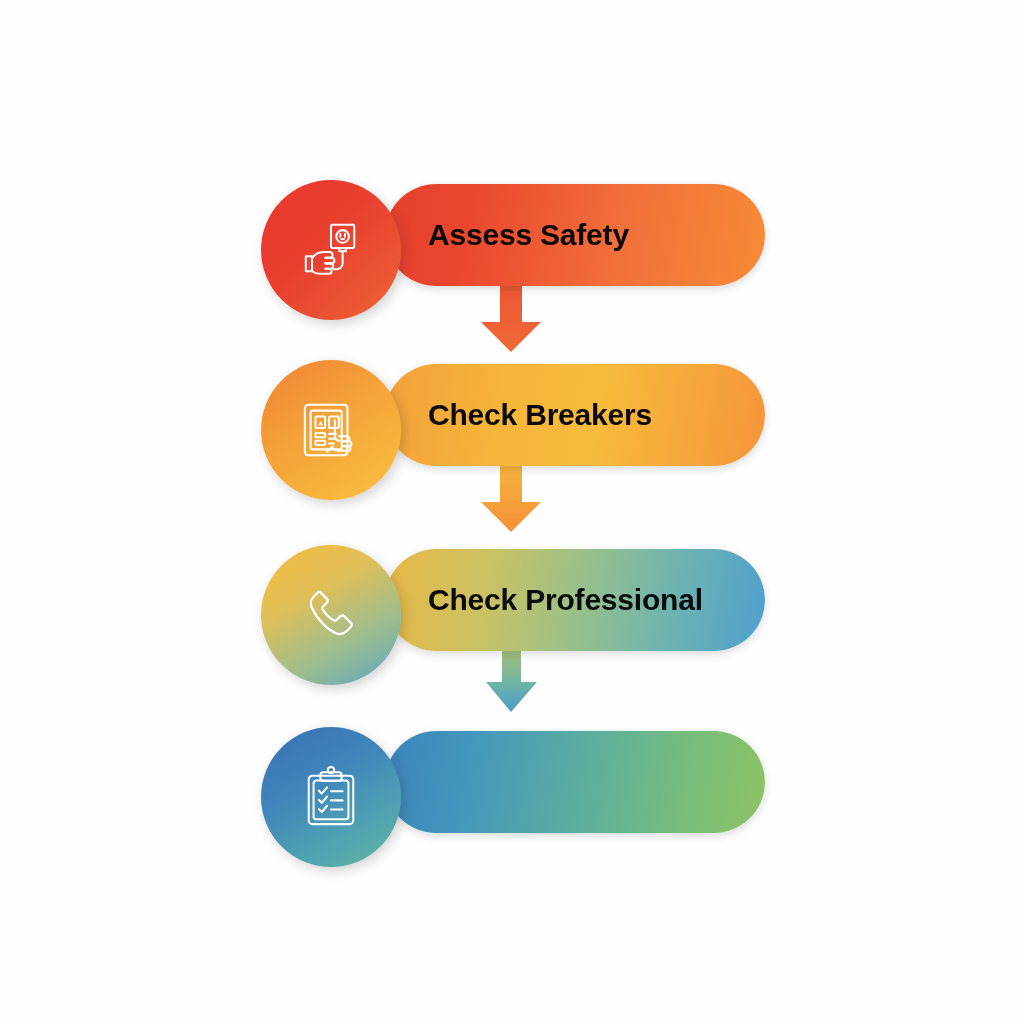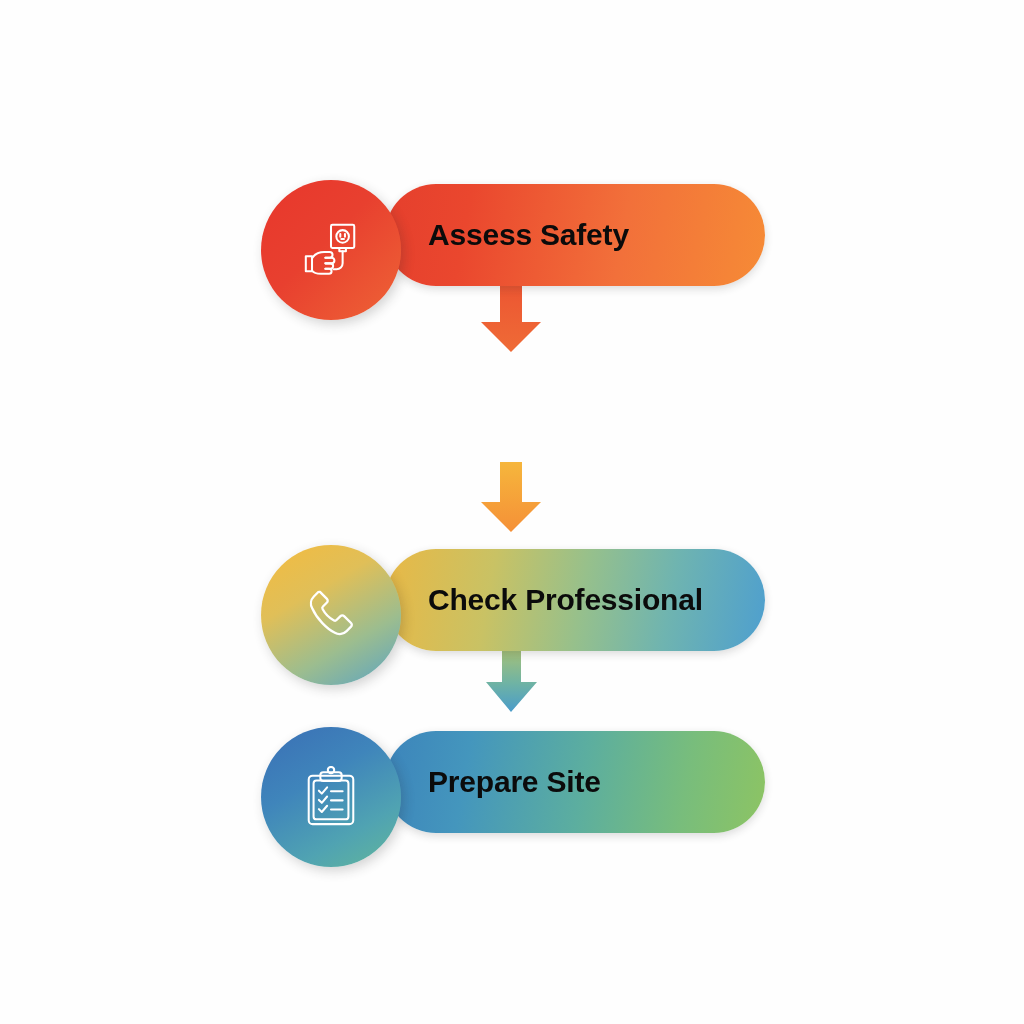--- a/index.html
+++ b/index.html
@@ -149,20 +149,42 @@
         <path d="M6 38.5 h6.4 v15.5 H6 Z"></path>
         <path d="M12.4 40.6 c2.6 -4.4 7.6 -6.6 12.6 -6.6 h5.6 a3 3 0 0 1 0 6 h-4.4"></path>
         <path d="M26.2 40 h6.4 a2.9 2.9 0 0 1 0 5.8 h-6.4"></path>
         <path d="M26.2 45.8 h5.2 a2.8 2.8 0 0 1 0 5.6 h-5.2"></path>
         <path d="M26.2 51.4 h3.8 a2.6 2.6 0 0 1 0 5.2 h-8.6 c-4.2 0 -7.6 -1.4 -9 -3.4"></path>
       </svg>
     </div>
     <div class="step-label">Assess Safety</div>
   </div>
 
+  <div class="step-row" id="row-2">
+    <div class="step-pill"></div>
+    <div class="step-circle">
+
+      <svg viewBox="0 0 64 64" fill="none" stroke="#ffffff" stroke-width="2.1" stroke-linecap="round" stroke-linejoin="round">
+        <rect x="5" y="6" width="44" height="52" rx="3.5"></rect>
+        <rect x="11" y="12" width="32" height="40" rx="2"></rect>
+        <rect x="16" y="18" width="10" height="12" rx="1.2"></rect>
+        <rect x="30" y="18" width="10" height="12" rx="1.2"></rect>
+        <path d="M19 27 l2.4 -4 l2.4 4 Z" fill="#ffffff" stroke="none"></path>
+        <rect x="16" y="35" width="10" height="4.5" rx="1"></rect>
+        <rect x="16" y="43" width="10" height="4.5" rx="1"></rect>
+        <path d="M30 36 h7 M30 41 h7 M30 46 h5"></path>
+        <path d="M36 22 v16.5 a4.6 4.6 0 0 0 4.6 4.6"></path>
+        <path d="M40 38.5 h8.4 a2.6 2.6 0 0 1 0 5.2 h-4"></path>
+        <path d="M44 43.7 h6.6 a2.5 2.5 0 0 1 0 5 h-6"></path>
+        <path d="M44.6 48.7 h5 a2.4 2.4 0 0 1 0 4.8 h-9.2 c-3 0 -5.4 -1.2 -7 -3"></path>
+        <path d="M33.5 49 l-5.5 5.5"></path>
+      </svg>
+    </div>
+    <div class="step-label">Check Breakers</div>
+  </div>
 
   <div class="step-row" id="row-3">
     <div class="step-pill"></div>
     <div class="step-circle">
 
       <svg viewBox="0 0 64 64" fill="none" stroke="#ffffff" stroke-width="2.4" stroke-linecap="round" stroke-linejoin="round">
         <path d="M20.6 8.2 L27.8 15.4 a2.6 2.6 0 0 1 0 3.7 l-4.1 4.1
                  a2.2 2.2 0 0 0 -0.4 2.6
                  c2.6 5 6.8 9.2 11.8 11.8
                  a2.2 2.2 0 0 0 2.6 -0.4 l4.1 -4.1
@@ -185,16 +207,15 @@
         <rect x="9" y="10" width="46" height="50" rx="4"></rect>
         <rect x="14" y="15" width="36" height="40" rx="3"></rect>
         <rect x="21" y="6.5" width="22" height="9" rx="3"></rect>
         <circle cx="32" cy="4.2" r="3.3"></circle>
         <path d="M19.5 25.5 l3 3 l5.5 -6.5"></path>
         <path d="M19.5 35 l3 3 l5.5 -6.5"></path>
         <path d="M19.5 44.5 l3 3 l5.5 -6.5"></path>
         <path d="M32 26 h12 M32 35.5 h12 M32 45 h12"></path>
       </svg>
     </div>
-    <div class="step-label">Prepare Site</div>
   </div>
 
 </div>
 
 </body></html>

